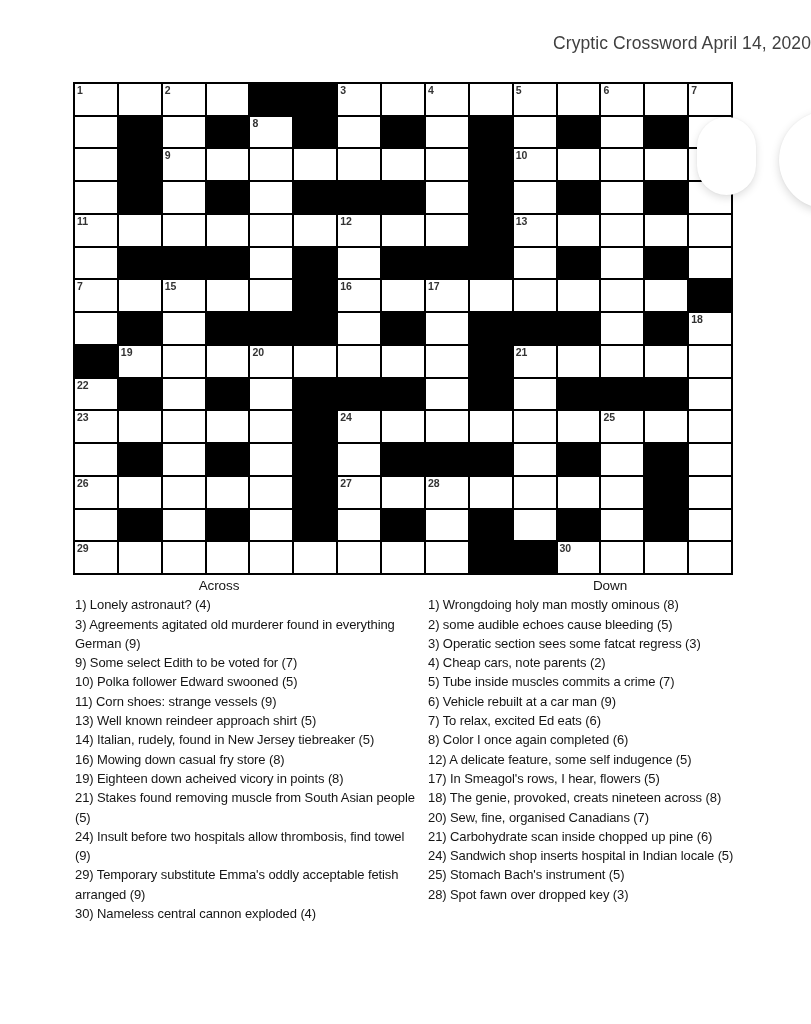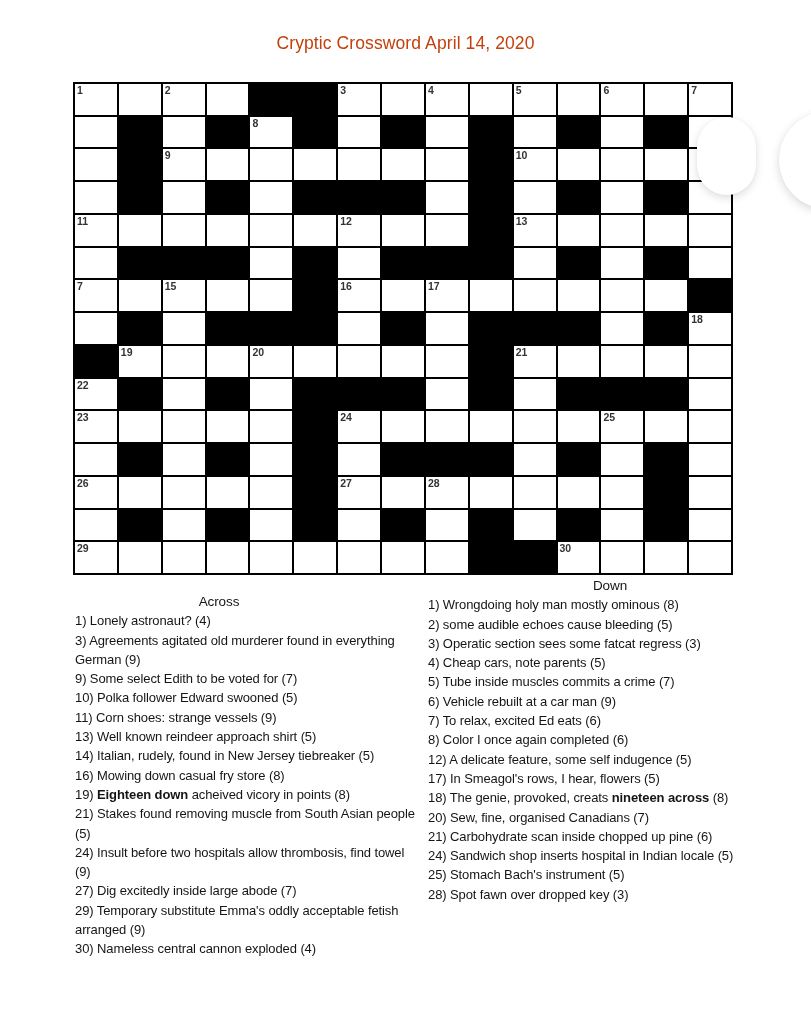--- a/index.html
+++ b/index.html
@@ -8,24 +8,24 @@
     position: relative;
     background: #ffffff;
     overflow: hidden;
     font-family: "Liberation Sans", "DejaVu Sans", sans-serif;
     color: #1a1a1a;
   }
   .title {
     position: absolute;
     top: 33px; left: 0;
     width: 811px;
-    text-align: center;
+    text-align: right;
     font-size: 17.5px;
     font-weight: 400;
-    color: #c2410c;
+    color: #404040;
     letter-spacing: 0.1px;
   }
   .grid {
     position: absolute;
     left: 73px; top: 82px;
     width: 660px; height: 493px;
     background: #000;
     border: 2px solid #000;
     display: grid;
     grid-template-columns: repeat(15, 1fr);
@@ -50,23 +50,23 @@
     letter-spacing: -0.1px;
     color: #151515;
   }
   .clues-across { left: 75px;  width: 348px; }
   .clues-down   { left: 428px; width: 364px; }
   .clue-header {
     text-align: center;
     font-size: 13.5px;
     color: #151515;
   }
-  .clues-across .clue-header { width: 288px; margin-top: 16px; }
+  .clues-across .clue-header { width: 288px; }
   .clues-down   .clue-header { width: 364px; }
-  .clue b { font-weight: 700; }
+  .clue b { font-weight: 400; }
   
   .bubble {
     position: absolute;
     background: #fff;
   }
   .bubble-small {
     left: 697px; top: 117px;
     width: 59px; height: 78px;
     border-radius: 30px;
     box-shadow: 0 3px 9px rgba(0,0,0,0.13), 0 0 2px rgba(0,0,0,0.06);
@@ -378,33 +378,32 @@
       <div class="clue"><span>3) Agreements agitated old murderer found in everything German (9)</span></div>
       <div class="clue"><span>9) Some select Edith to be voted for (7)</span></div>
       <div class="clue"><span>10) Polka follower Edward swooned (5)</span></div>
       <div class="clue"><span>11) Corn shoes: strange vessels (9)</span></div>
       <div class="clue"><span>13) Well known reindeer approach shirt (5)</span></div>
       <div class="clue"><span>14) Italian, rudely, found in New Jersey tiebreaker (5)</span></div>
       <div class="clue"><span>16) Mowing down casual fry store (8)</span></div>
       <div class="clue"><span>19) </span><b>Eighteen down</b><span> acheived vicory in points (8)</span></div>
       <div class="clue"><span>21) Stakes found removing muscle from South Asian people (5)</span></div>
       <div class="clue"><span>24) Insult before two hospitals allow thrombosis, find towel (9)</span></div>
-      <div class="clue"><span>27) Dig excitedly inside large abode (7)</span></div>
       <div class="clue"><span>29) Temporary substitute Emma's oddly acceptable fetish arranged (9)</span></div>
       <div class="clue"><span>30) Nameless central cannon exploded (4)</span></div>
     </div>
 </div>
 
 <div class="clues clues-down">
   <div class="clue-header">Down</div>
   <div>
       <div class="clue"><span>1) Wrongdoing holy man mostly ominous (8)</span></div>
       <div class="clue"><span>2) some audible echoes cause bleeding (5)</span></div>
       <div class="clue"><span>3) Operatic section sees some fatcat regress (3)</span></div>
-      <div class="clue"><span>4) Cheap cars, note parents (5)</span></div>
+      <div class="clue"><span>4) Cheap cars, note parents (2)</span></div>
       <div class="clue"><span>5) Tube inside muscles commits a crime (7)</span></div>
       <div class="clue"><span>6) Vehicle rebuilt at a car man (9)</span></div>
       <div class="clue"><span>7) To relax, excited Ed eats (6)</span></div>
       <div class="clue"><span>8) Color I once again completed (6)</span></div>
       <div class="clue"><span>12) A delicate feature, some self indugence (5)</span></div>
       <div class="clue"><span>17) In Smeagol's rows, I hear, flowers (5)</span></div>
       <div class="clue"><span>18) The genie, provoked, creats </span><b>nineteen across</b><span> (8)</span></div>
       <div class="clue"><span>20) Sew, fine, organised Canadians (7)</span></div>
       <div class="clue"><span>21) Carbohydrate scan inside chopped up pine (6)</span></div>
       <div class="clue"><span>24) Sandwich shop inserts hospital in Indian locale (5)</span></div>

